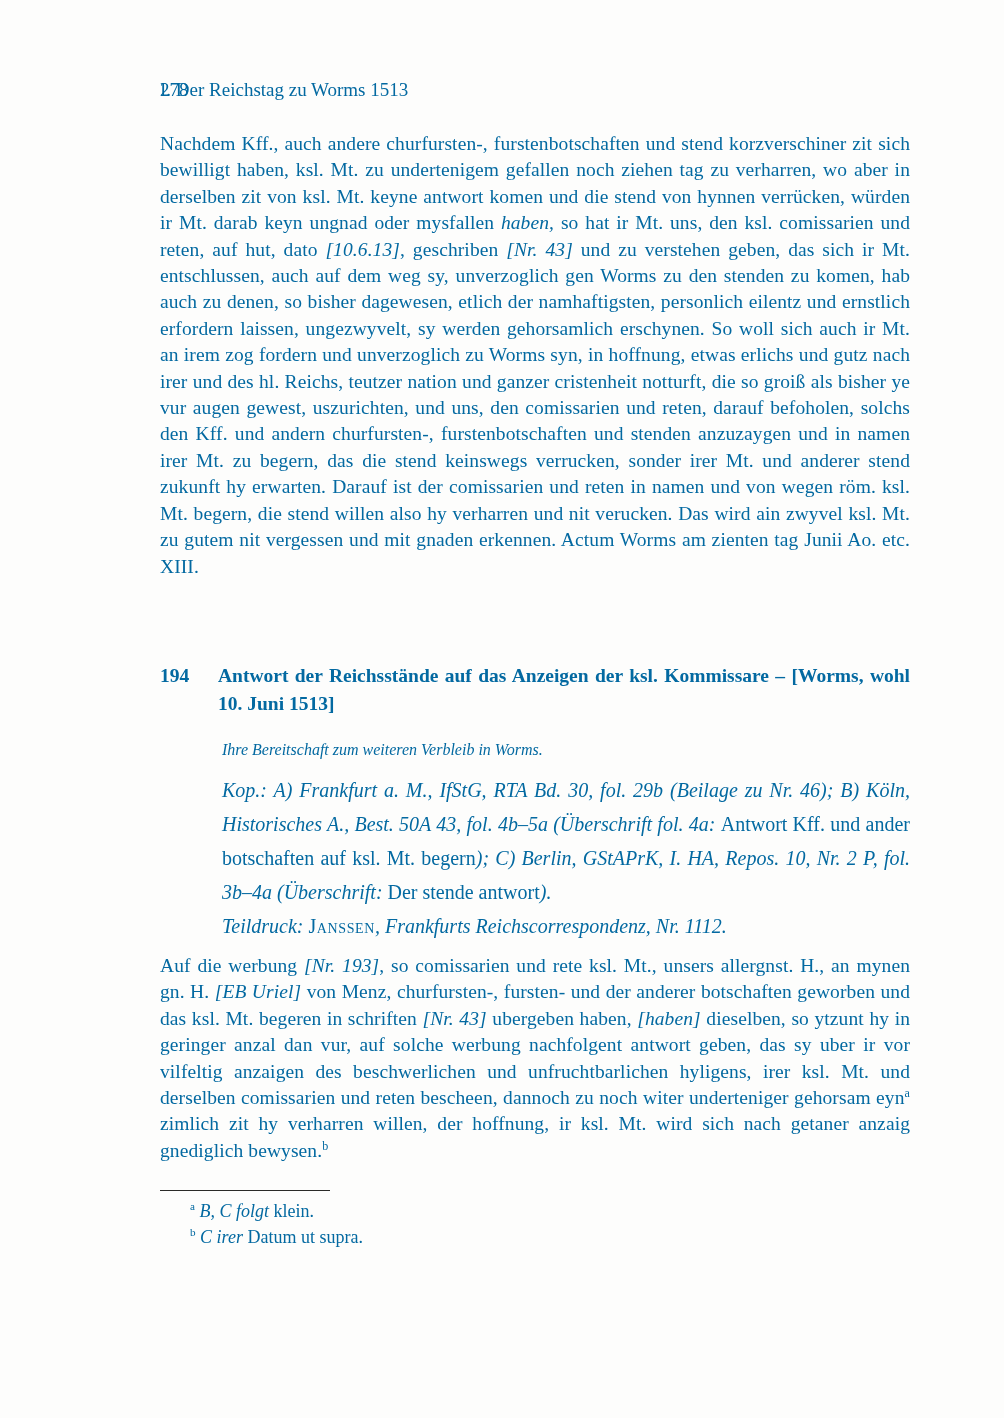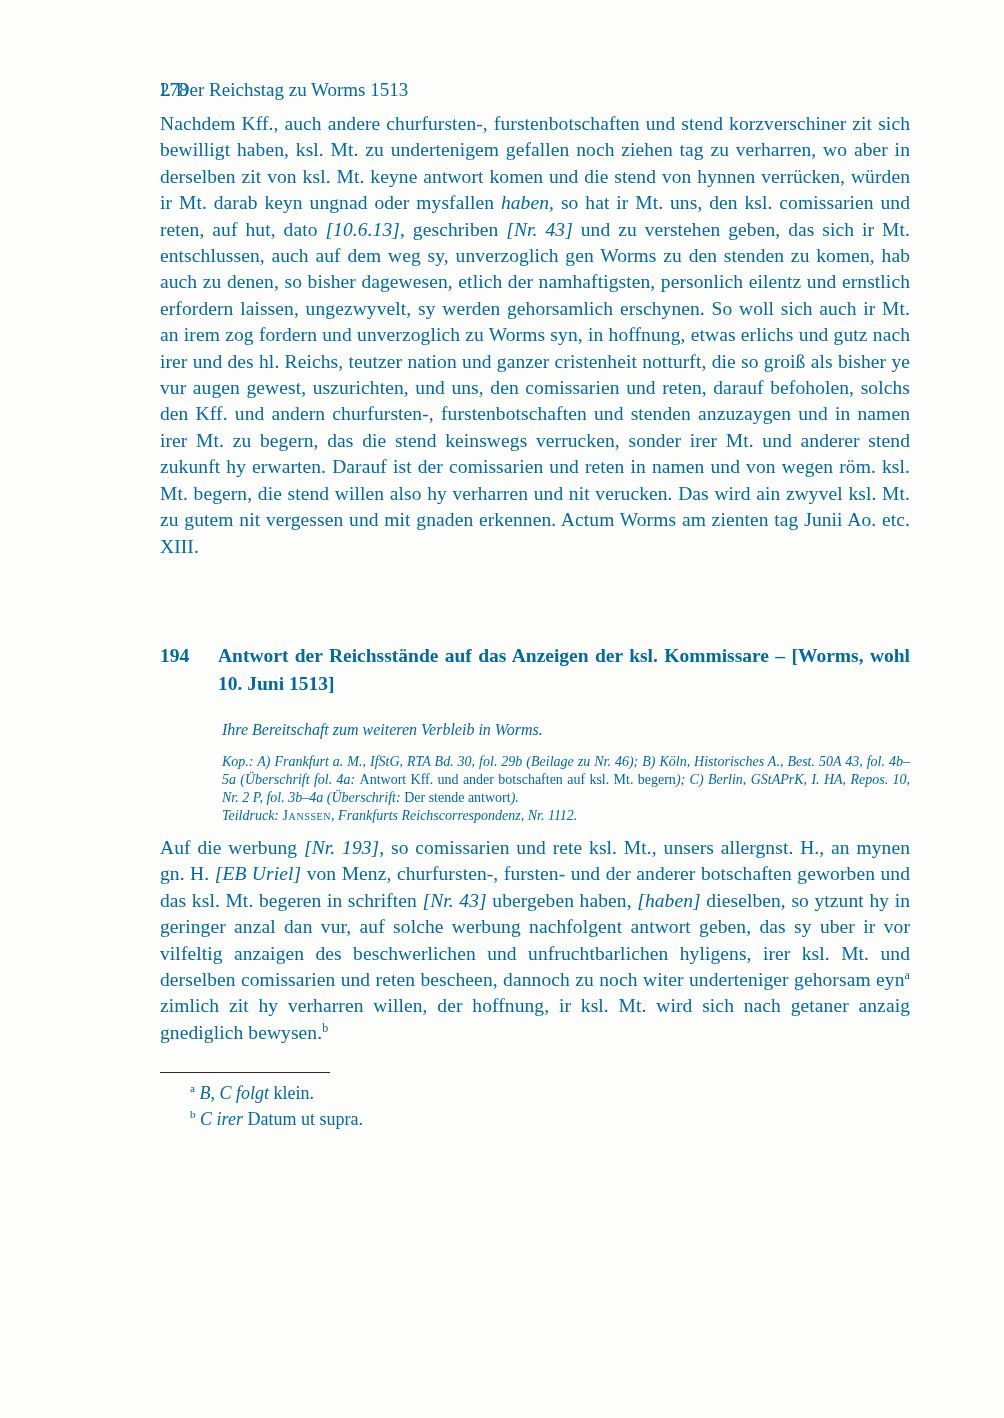--- a/index.html
+++ b/index.html
@@ -35,21 +35,21 @@
     text-align: left;
   }
   
   p { margin: 0; }
   .body-text {
     font-size: 19.5px;
     line-height: 26.4px;
     text-align: justify;
     letter-spacing: 0.1px;
   }
-  .par1 { margin-top: 8px; }
+  .par1 { margin-top: 28px; }
   .par2 { margin-top: 10px; }
   
   .entry-head {
     display: flex;
     margin-top: 82px;
     font-size: 19.5px;
     line-height: 28px;
     font-weight: bold;
   }
   .entry-no {
@@ -62,22 +62,22 @@
   }
   .entry-subtitle {
     margin-top: 18px;
     padding-left: 62px;
     font-size: 16px;
     line-height: 27px;
     font-style: italic;
   }
   .source-note {
     padding-left: 62px;
-    font-size: 14px;
-    line-height: 18px;
+    font-size: 20px;
+    line-height: 34px;
     text-align: justify;
     font-style: italic;
   }
   .source-note.first { margin-top: 10px; }
   .teildruck { margin-top: 0; }
   
   .s-i  { font-style: italic; }
   .s-r  { font-style: normal; }
   .s-sc { font-style: normal; font-variant: small-caps; letter-spacing: 0.6px; }
   .s-sup { vertical-align: super; font-size: 0.62em; line-height: 0; }

